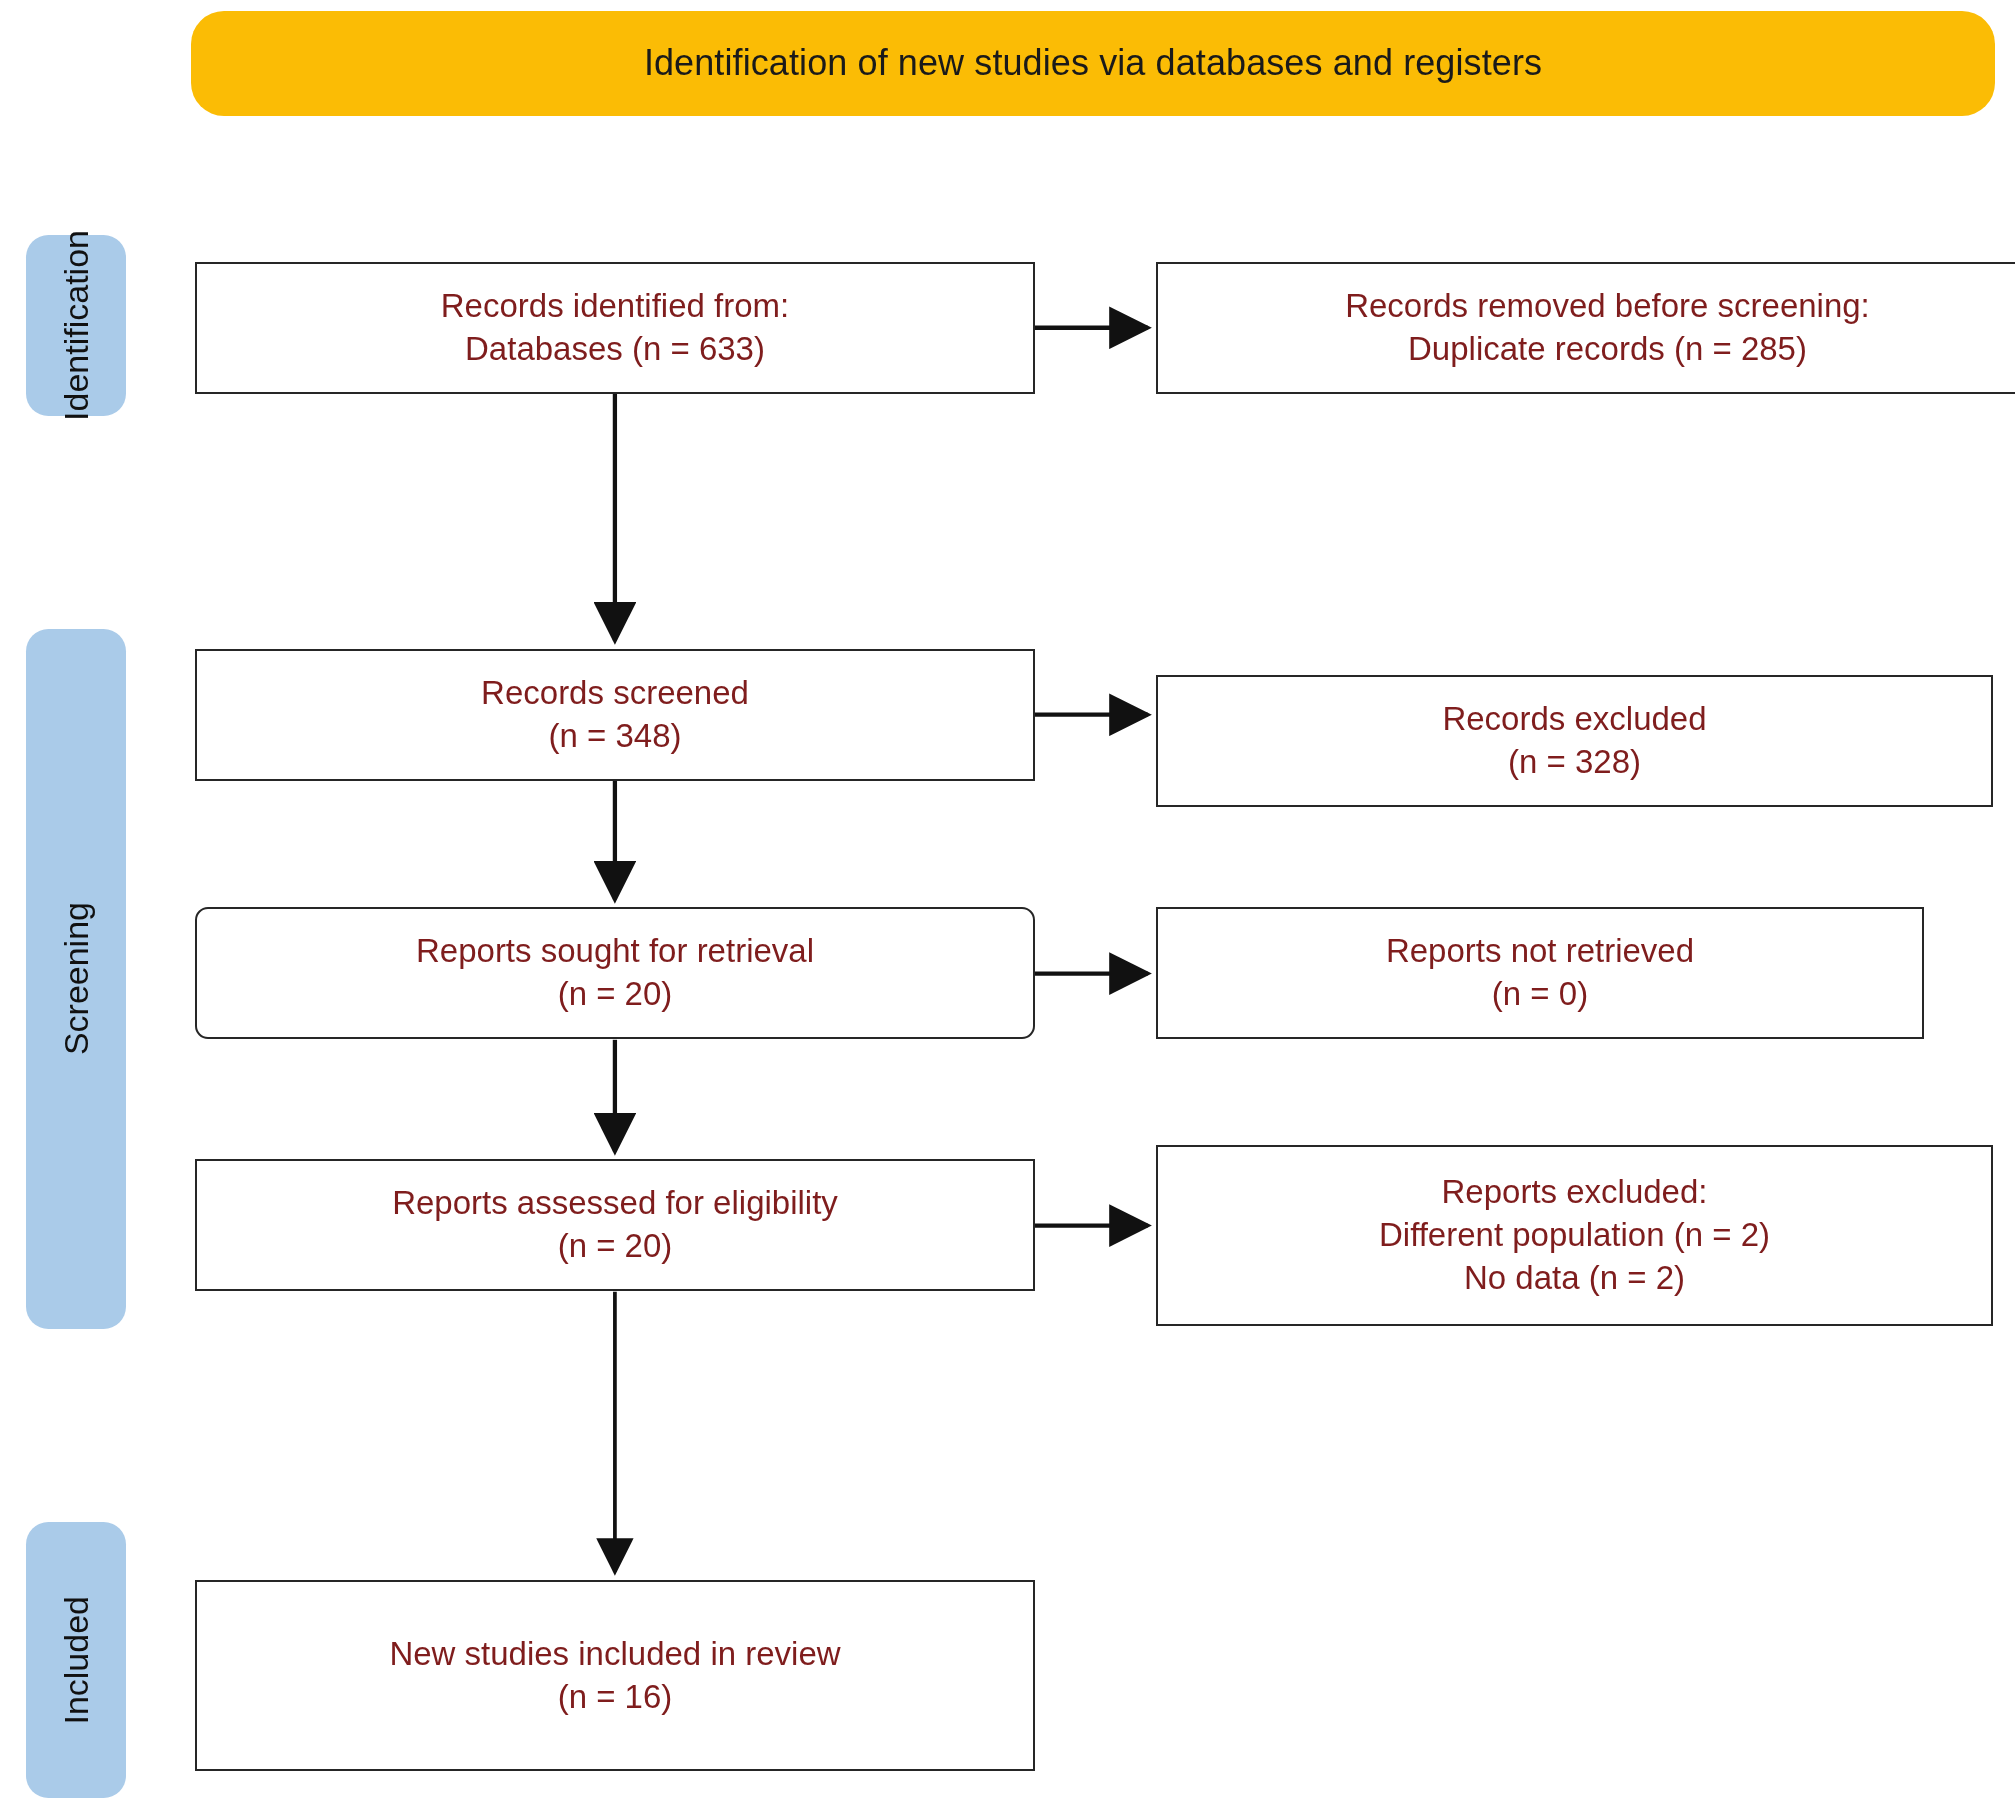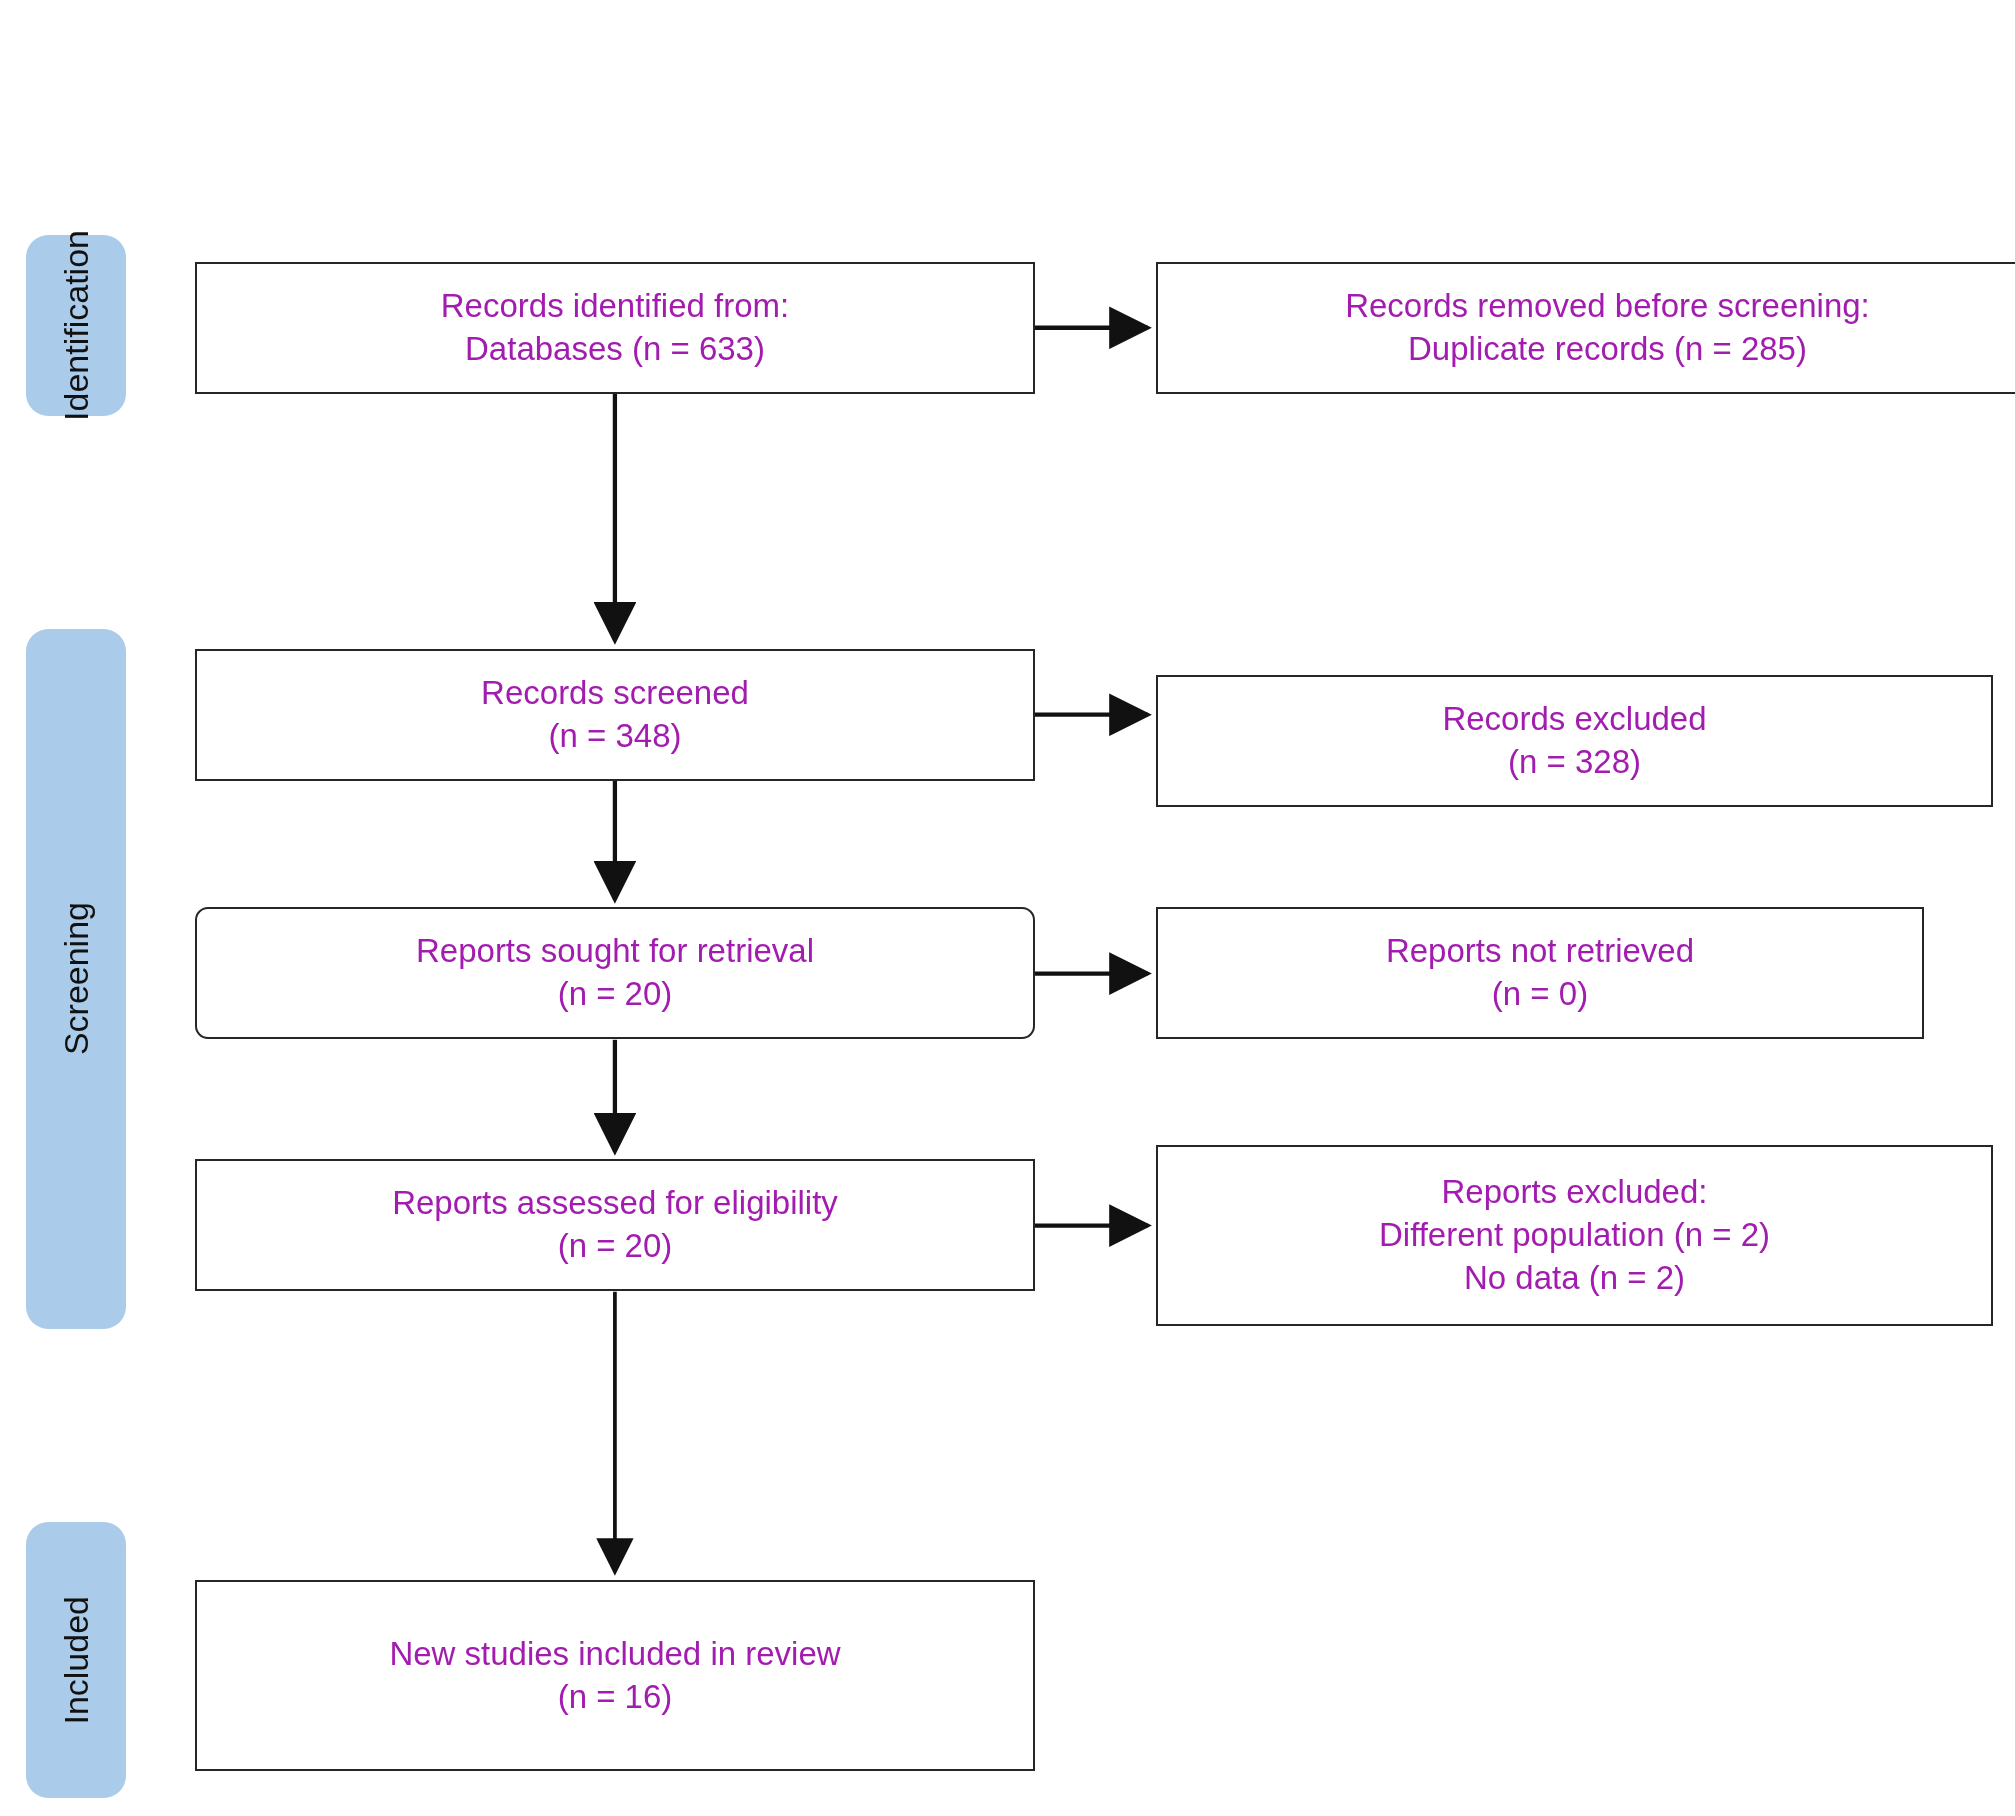--- a/index.html
+++ b/index.html
@@ -85,21 +85,21 @@
     border: 2.7px solid #262626;
     box-sizing: border-box;
     display: flex;
     flex-direction: column;
     align-items: center;
     justify-content: center;
     padding: 0 13px;
   }
   .flow-box-line {
     font-size: 33px;
-    color: #a21caf;
+    color: #7f1d1d;
     line-height: 1.30;
     text-align: center;
     white-space: nowrap;
   }
 
   
   #box-identified   { left: 195px; top: 262px;  width: 840px; height: 132px; }
   #box-screened     { left: 195px; top: 649px; width: 840px; height: 132px; }
   #box-sought       { left: 195px; top: 907px; width: 840px; height: 132px; border-radius: 13px; }
   #box-assessed     { left: 195px; top: 1159px; width: 840px; height: 132px; }
@@ -116,20 +116,23 @@
     position: absolute;
     pointer-events: none;
   }
   .connector svg { display: block; }
 </style>
 </head>
 <body>
 
 <div id="prisma-root">
 
+  <div class="header-banner">
+    <span class="header-banner-text">Identification of new studies via databases and registers</span>
+  </div>
 
   <div class="stage-pill" id="stage-identification">
     <span class="stage-pill-text">Identification</span>
   </div>
 
   <div class="stage-pill" id="stage-screening">
     <span class="stage-pill-text">Screening</span>
   </div>
 
   <div class="stage-pill" id="stage-included">

